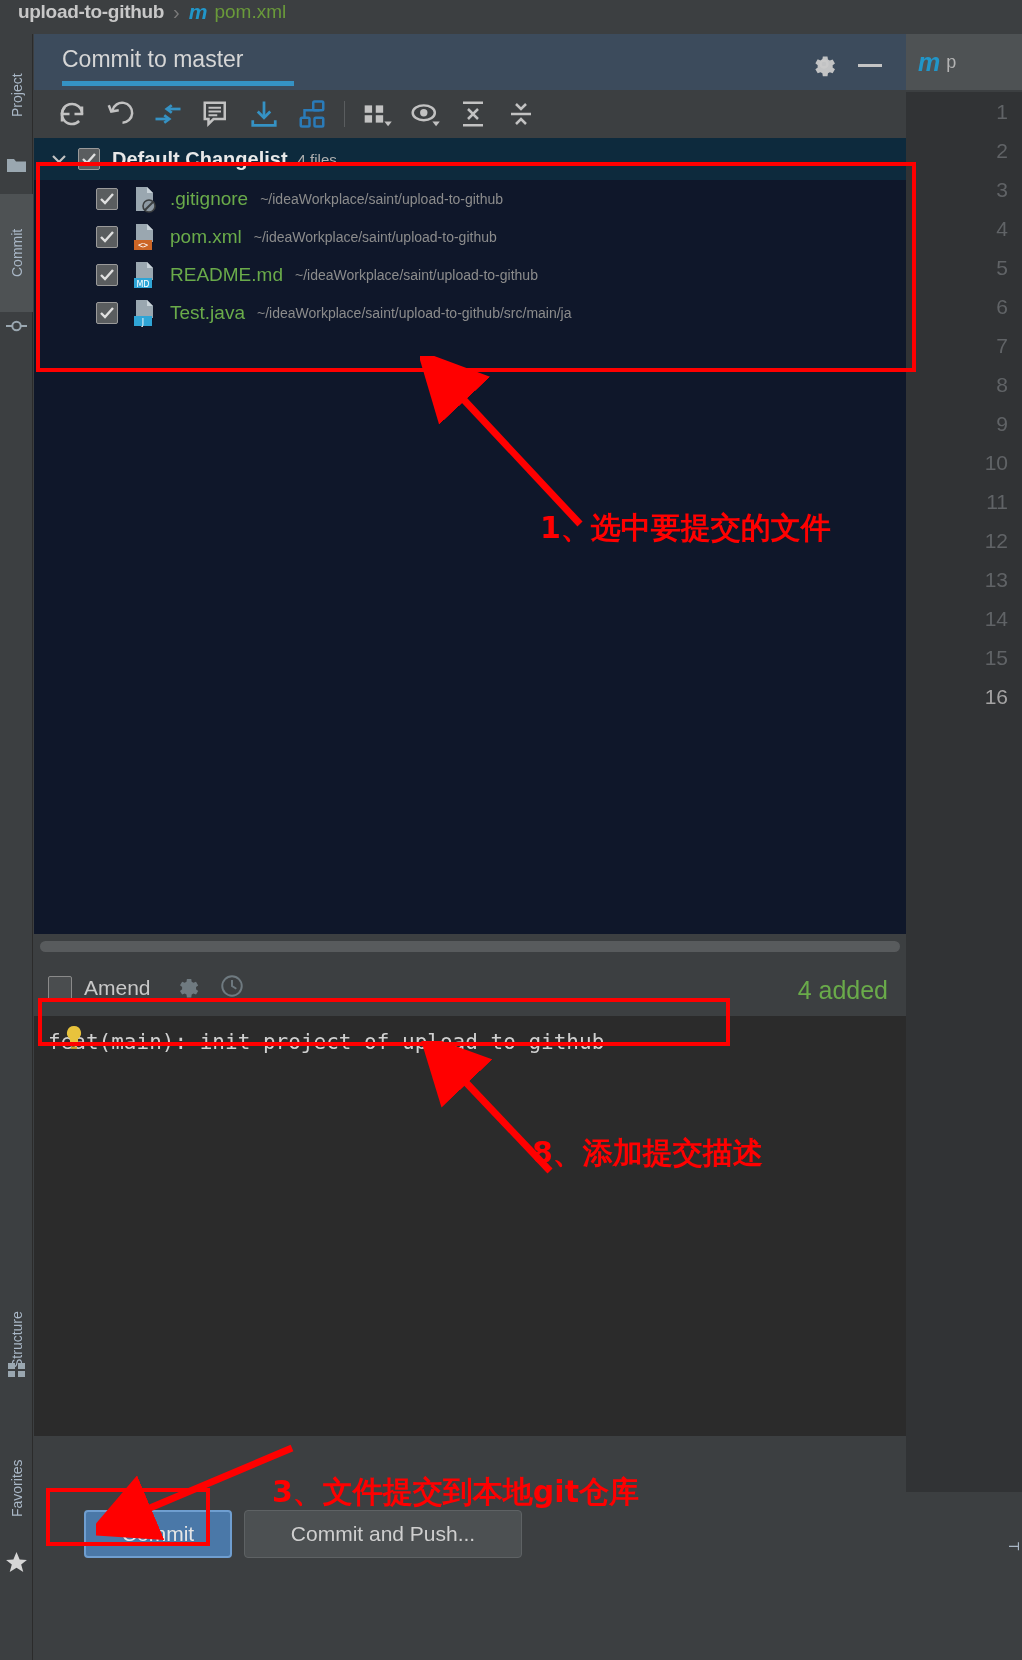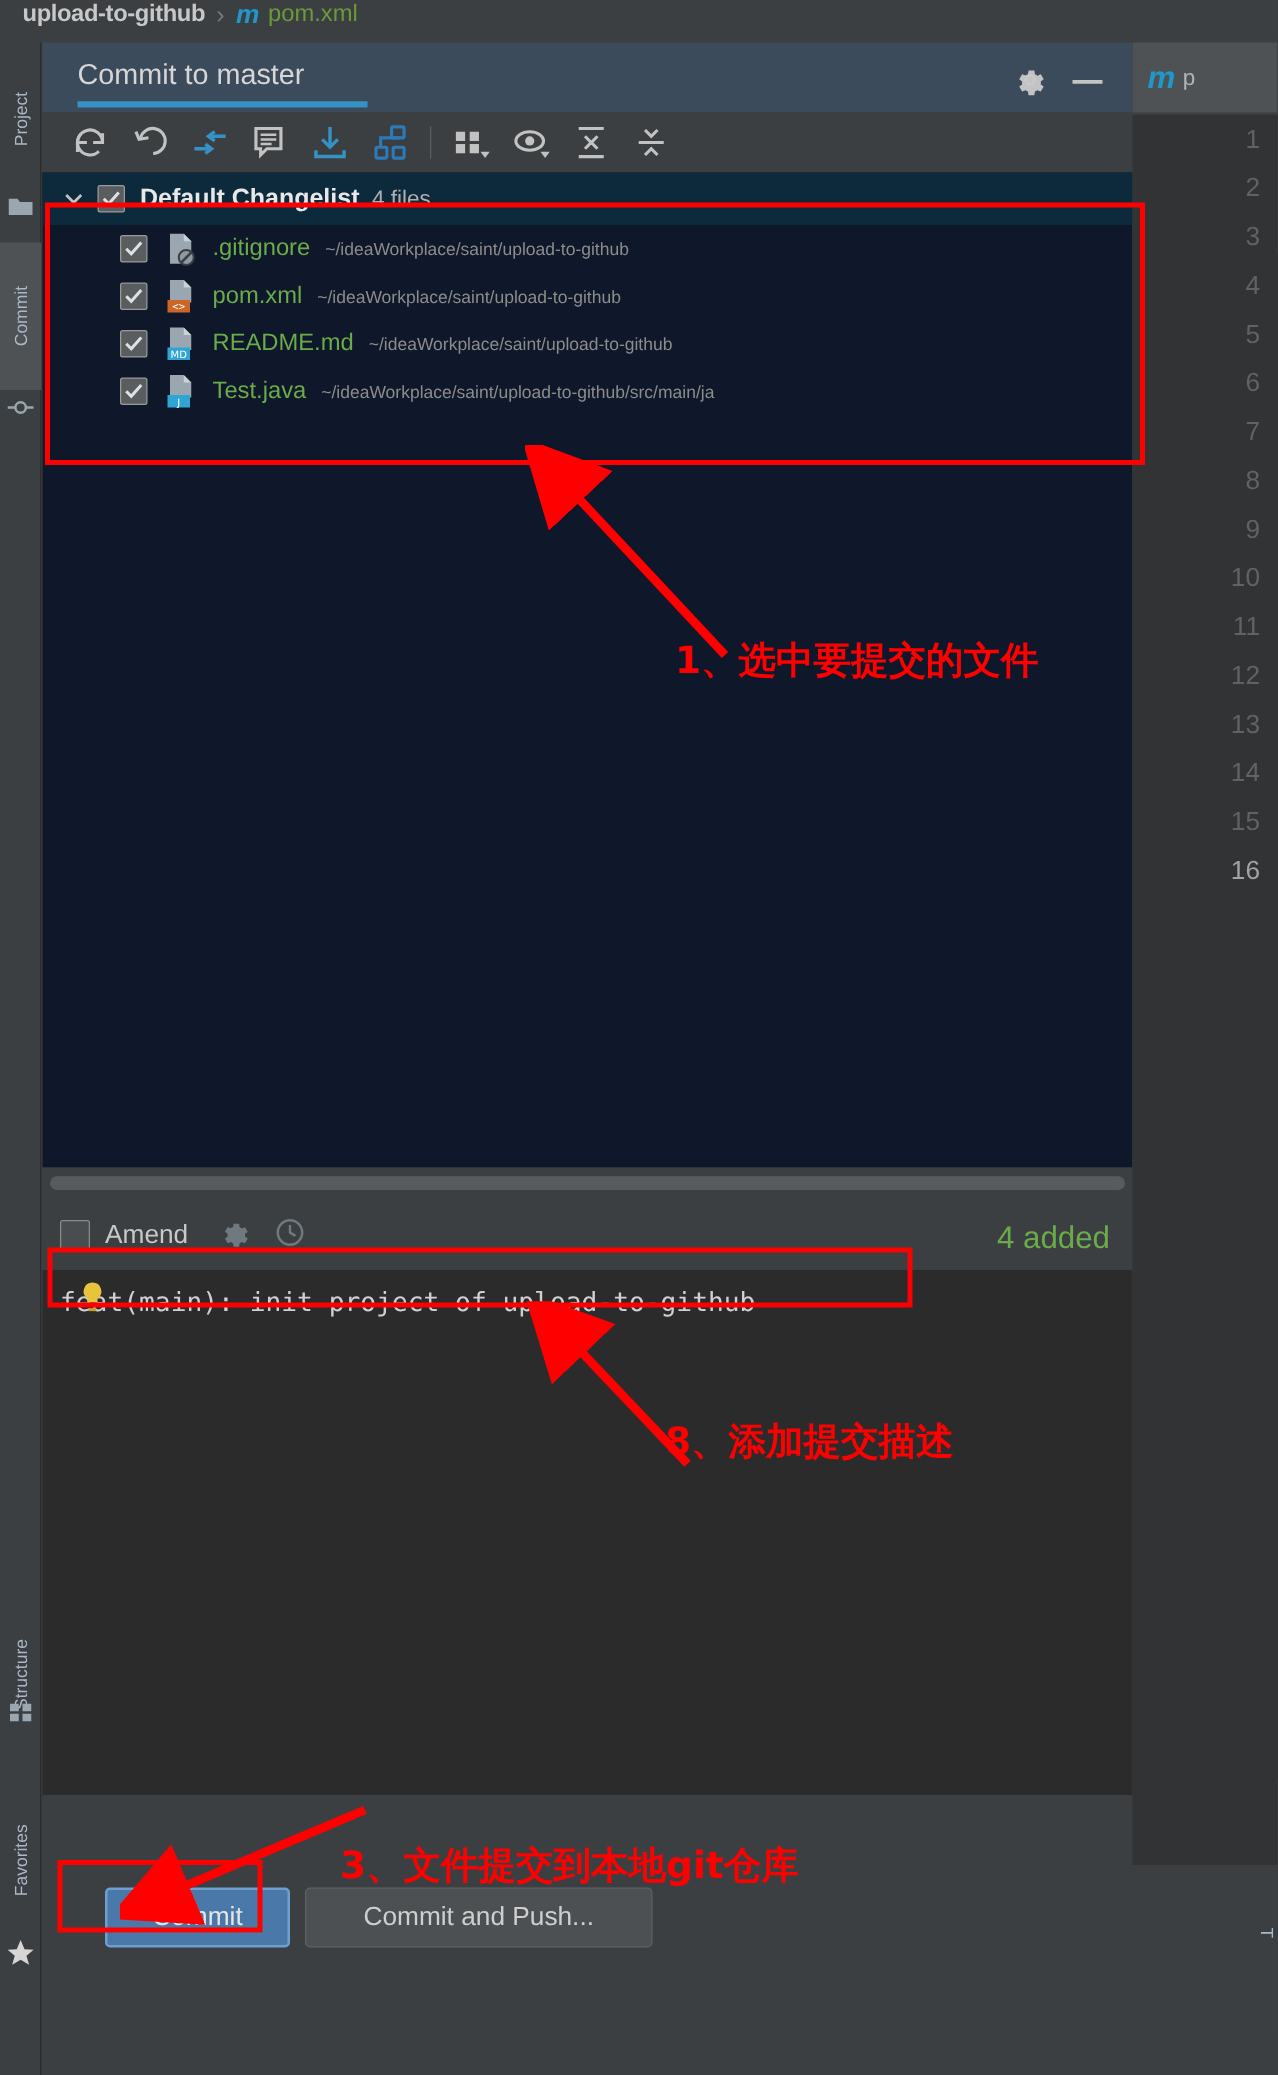--- a/index.html
+++ b/index.html
@@ -74,21 +74,21 @@
     padding-left:14px; cursor:pointer;
   }
   .chevron { width:22px; height:22px; margin-right:8px; }
   .cb {
     width:22px; height:22px; border:1px solid #9a9a9a; background:#5a5d5f;
     display:inline-flex; align-items:center; justify-content:center; flex:0 0 auto;
     border-radius:2px;
   }
   .cb svg { display:block; }
   .cl-name { font-size:20px; font-weight:bold; color:#e8e8e8; margin-left:12px;}
-  .cl-count{ font-size:18px; color:#b0b0b0; margin-left:10px;}
+  .cl-count{ font-size:15px; color:#b0b0b0; margin-left:10px;}
 
   .f-row { height:38px; display:flex; align-items:center; padding-left:62px; cursor:pointer;}
   .f-icon { width:26px; height:28px; position:relative; margin-left:14px; flex:0 0 auto;}
   .f-name { font-size:19px; color:#6aab4a; margin-left:12px; white-space:nowrap;}
   .f-path { font-size:14px; color:#8c8c8c; margin-left:12px; white-space:nowrap;}
 
   
   #h-scroll {
     position:absolute; left:0; top:900px; width:872px; height:24px; background:#3c3f41;
   }

